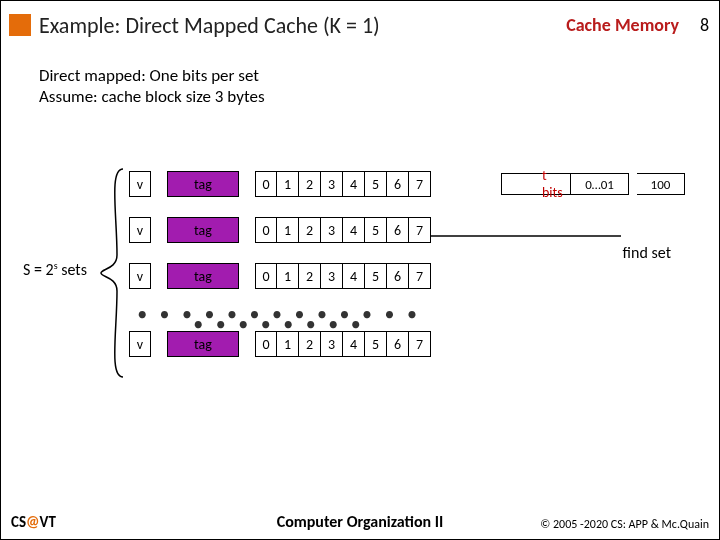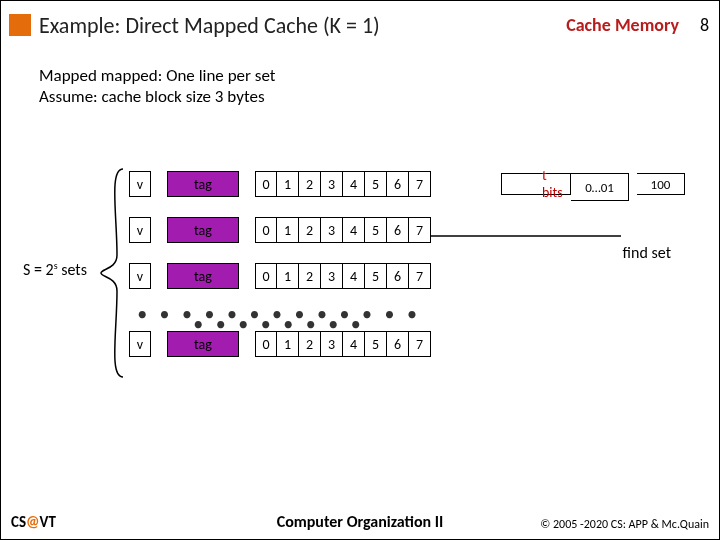--- a/index.html
+++ b/index.html
@@ -19,21 +19,21 @@
   .bcell { width: 22px; height: 26px; border: 1px solid #000; display:flex; align-items:center; justify-content:center; font-size:14px; background:#fff; border-left: none;}
   .bcell:first-child { border-left: 1px solid #000; }
   .ellipsis { width: 300px; text-align:center; font-size: 20px; letter-spacing: 4px; line-height: 10px; height: 10px; margin: 6px 0 12px 0; color:#333;}
   .bracket { position:absolute; left: 98px; top: 164px; width: 26px; height: 216px; }
   .setslabel { position:absolute; left: 22px; top: 258px; font-size: 16px; }
   .setslabel sup { font-size: 10px; }
   .addr { position:absolute; top: 172px; right: 18px; width: 200px; }
   .addrtitle { text-align:center; font-size:16px; margin-bottom: 2px; }
   .addrboxes { display:flex; }
   .tbits { width: 70px; height: 22px; border:1px solid #000; display:flex; align-items:center; justify-content:center; font-size:14px; color:#c00000;padding-left:40px;}
-  .sbits { width: 58px; height:28px; border:1px solid #000; border-left:none; display:flex; align-items:center; justify-content:center; font-size:13px;}
+  .sbits { width: 58px; height:22px; border:1px solid #000; border-left:none; display:flex; align-items:center; justify-content:center; font-size:13px;}
   .obits { width: 48px; height:22px; border:1px solid #000; border-left:none; display:flex; align-items:center; justify-content:center; font-size:13px; margin-left:8px;}
   .findset { position:absolute; top: 242px; right: 48px; font-size:16px;text-align:right; }
   .conn { position: absolute; pointer-events: none; }
   .footer-left { position:absolute; bottom: 8px; left: 10px; font-size: 15px; font-weight: bold; }
   .footer-left .at { color:#e46c0a; }
   .footer-mid { position:absolute; bottom: 8px; left: 0; right: 0; text-align:center; font-size: 16px; font-weight:bold; }
   .footer-right { position:absolute; bottom: 8px; right: 10px; font-size: 12px; }
 </style>
 </head>
 <body>
@@ -41,21 +41,21 @@
 <div class="slide">
 
   <div class="header">
     <div class="bullet"></div>
     <div class="title">Example: Direct Mapped Cache (K = 1)</div>
     <div class="section">Cache Memory</div>
     <div class="pagenum">8</div>
   </div>
 
   <div class="subtext">
-    <div>Mapped mapped: One line per set</div>
+    <div>Direct mapped: One bits per set</div>
     <div>Assume: cache block size 3 bytes</div>
   </div>
 
   <svg class="bracket" viewBox="0 0 26 216" preserveAspectRatio="none">
     <path d="M24 4 C10 4 18 50 18 90 C18 104 2 104 2 108 C2 112 18 112 18 126 C18 166 10 212 24 212" fill="none" stroke="#000" stroke-width="1.5"></path>
   </svg>
   <div class="setslabel">S = 2<sup>s</sup> sets</div>
 
   <div class="diagram">
     <div class="cacheline">

